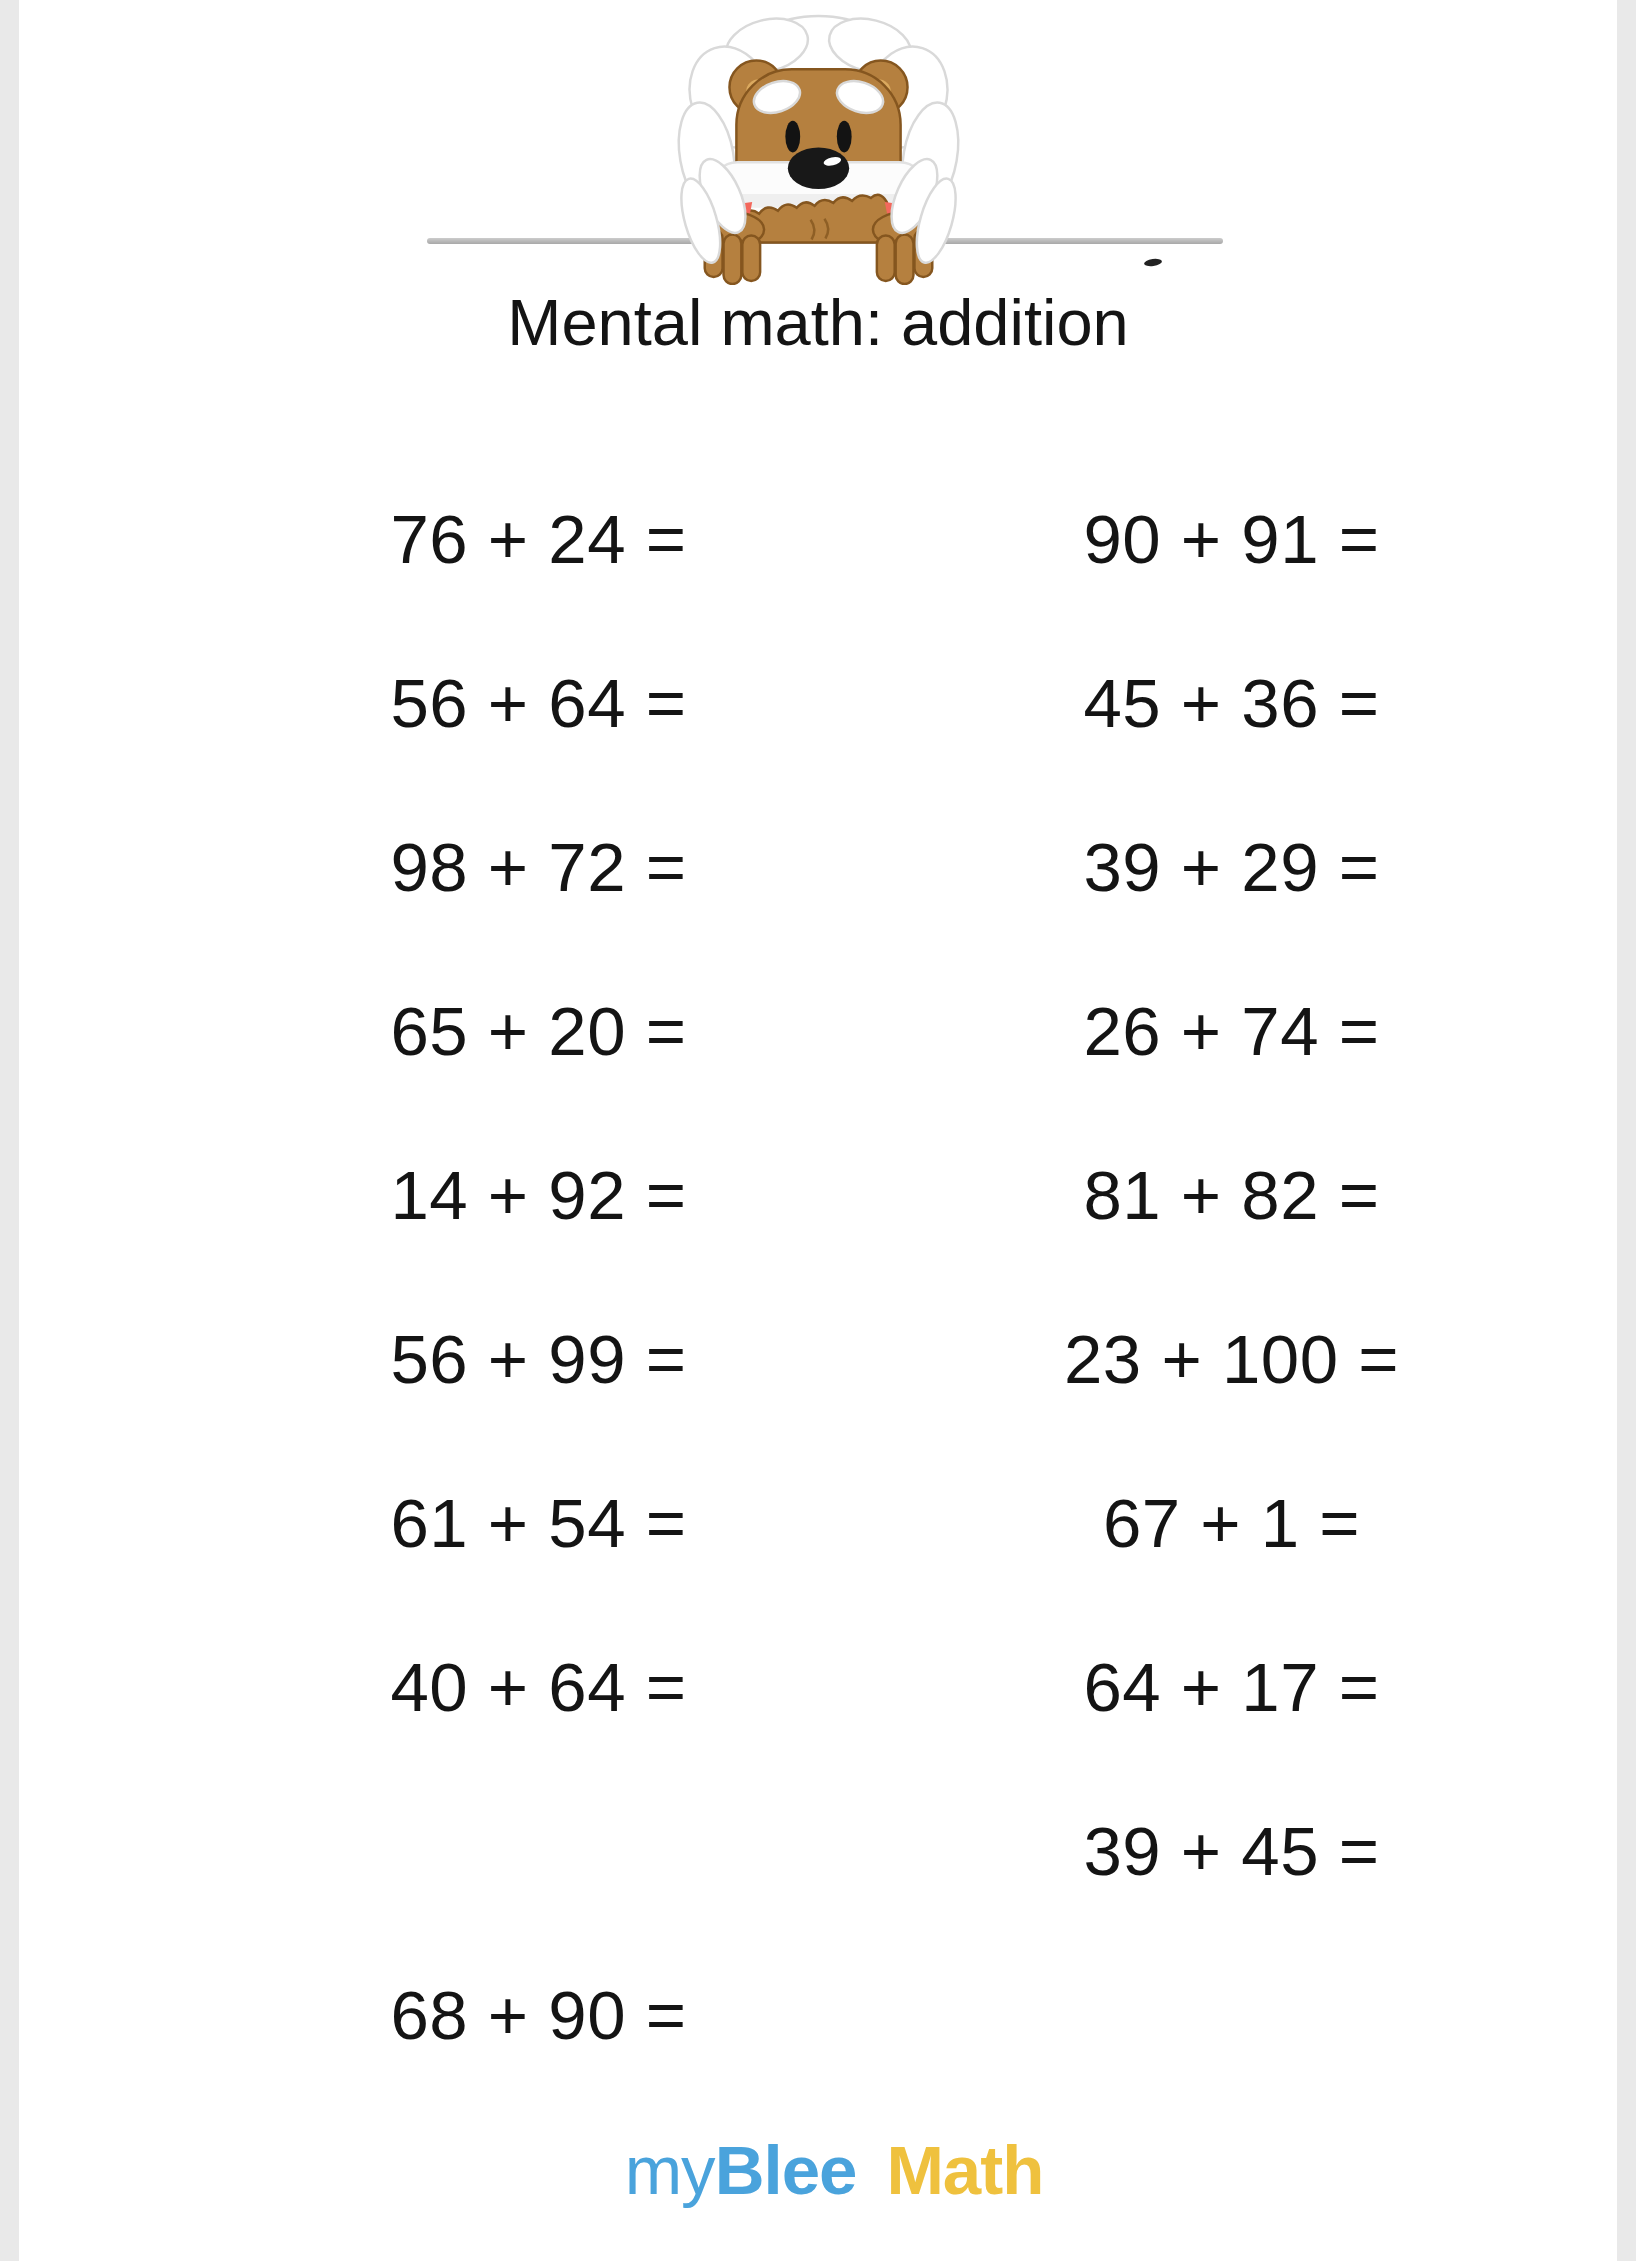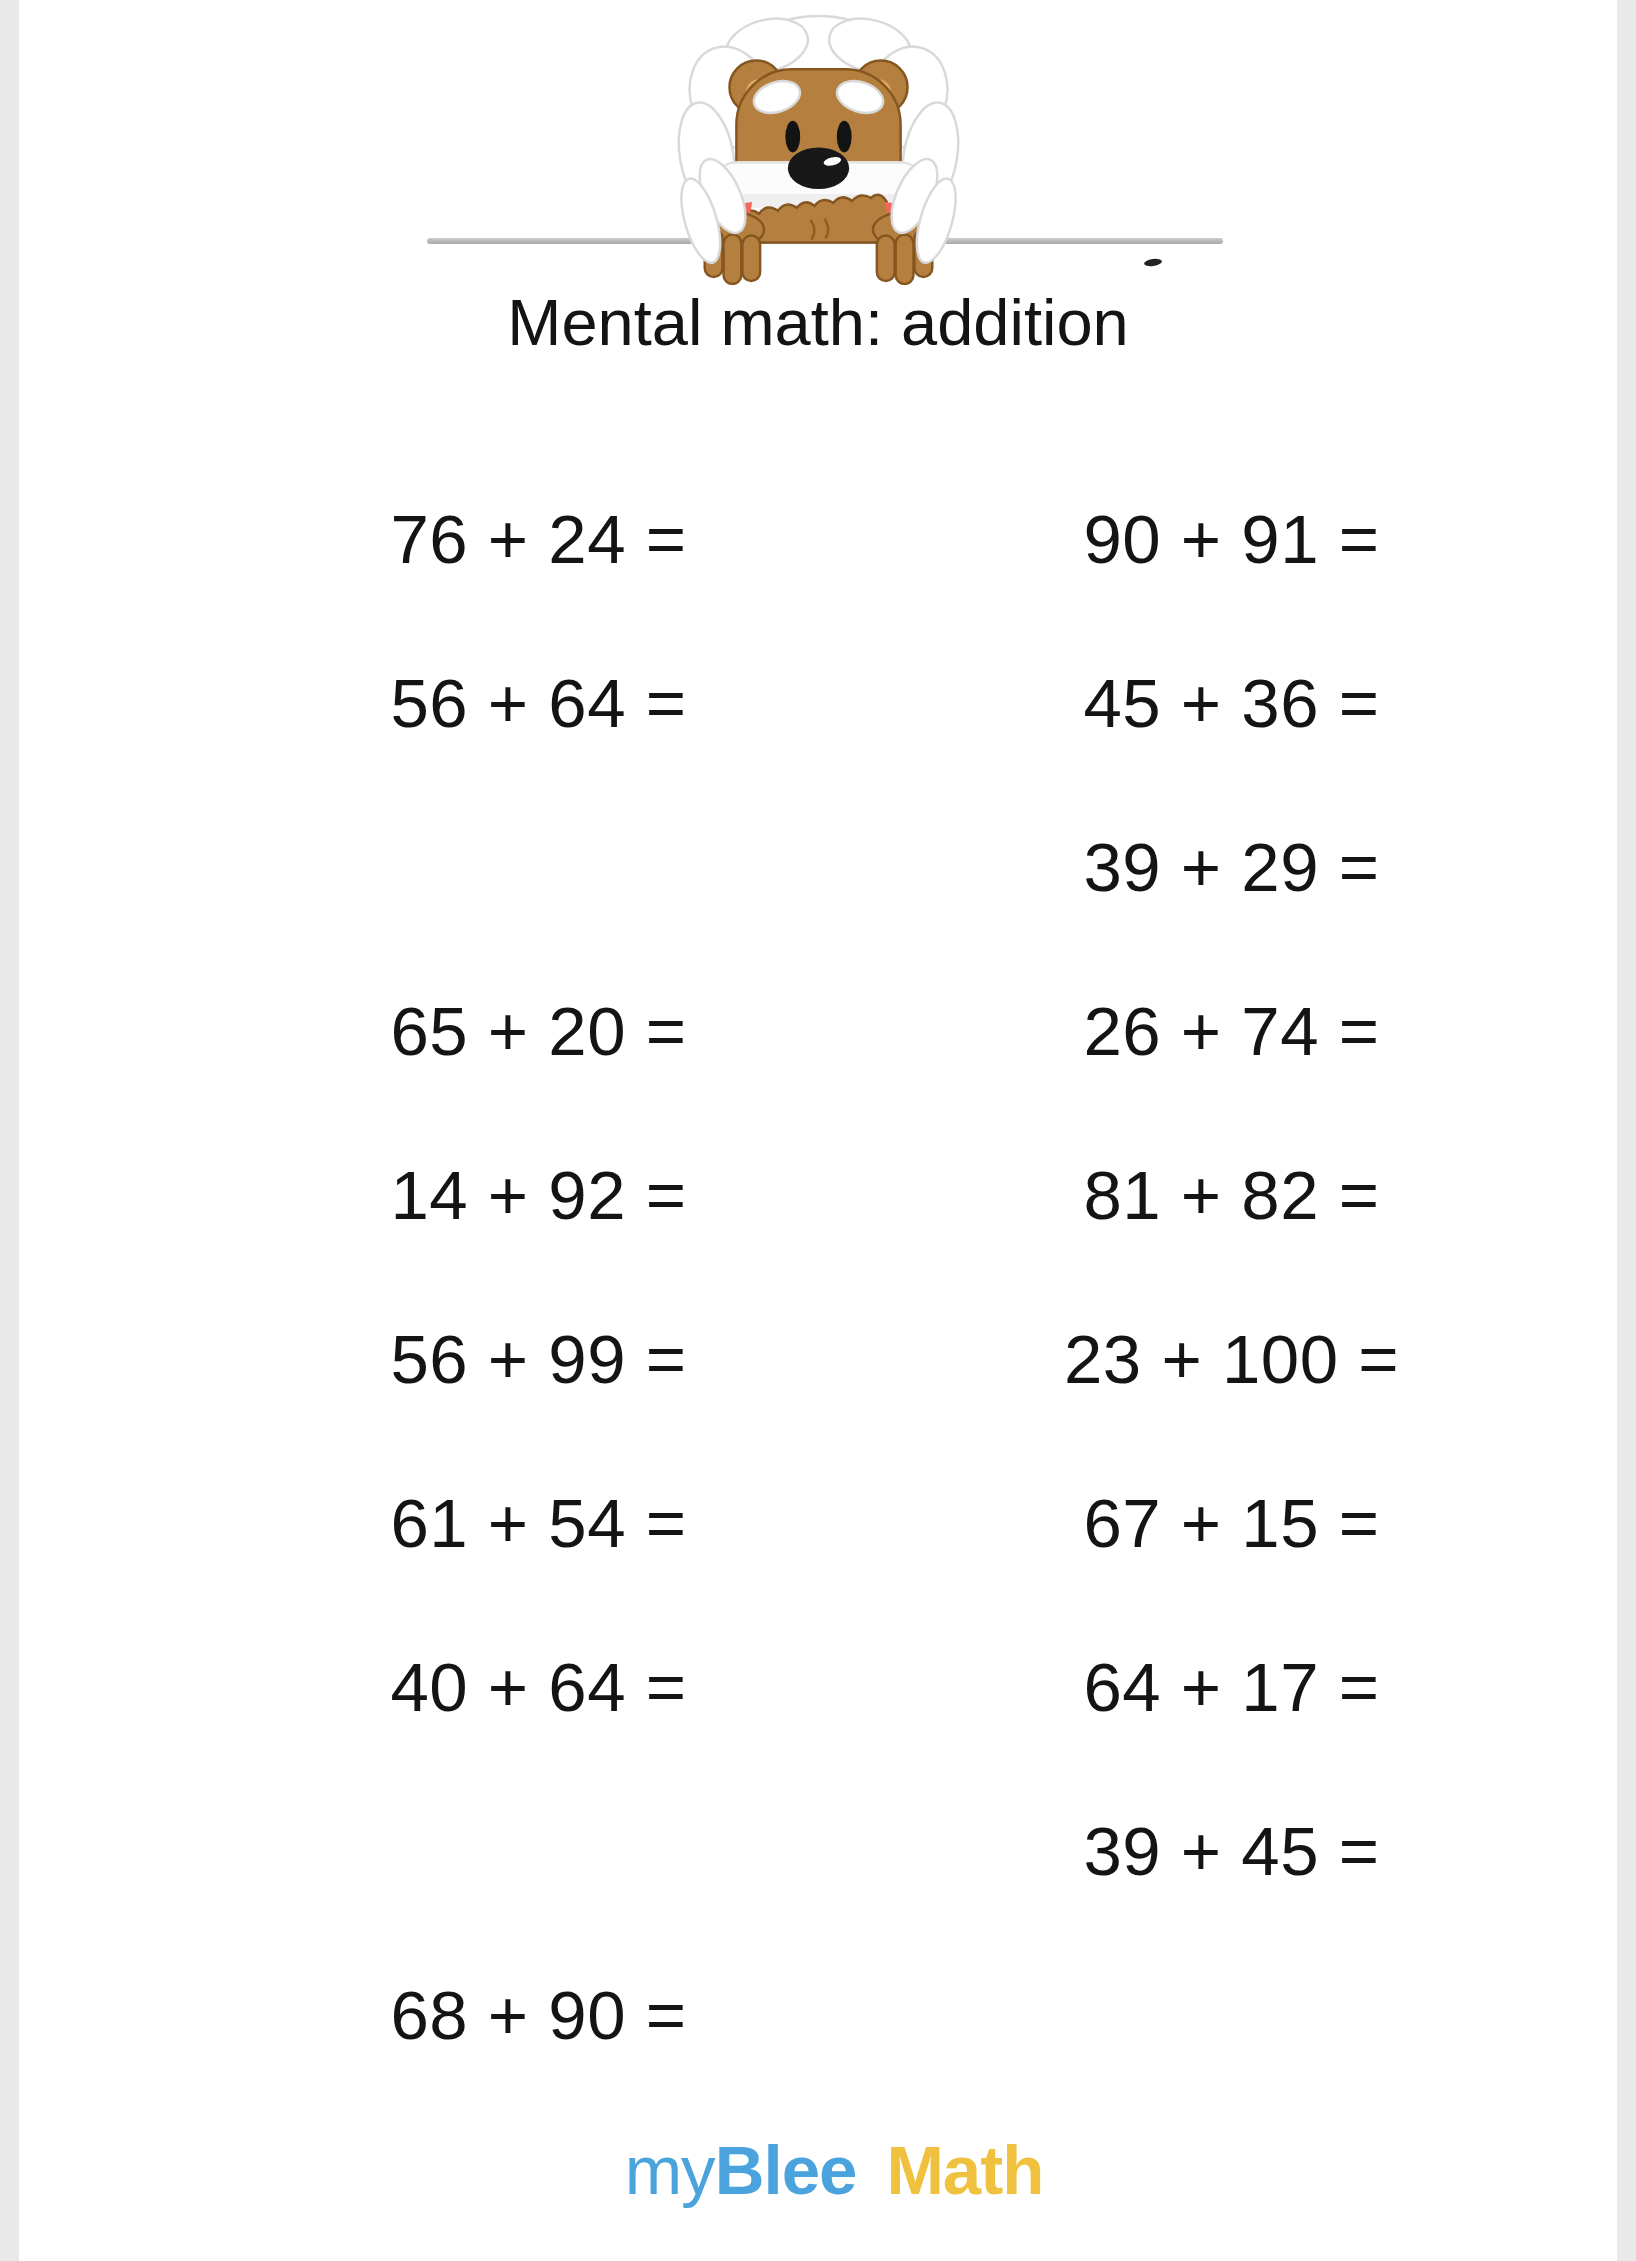--- a/index.html
+++ b/index.html
@@ -160,37 +160,38 @@
   <div class="problems" id="problems">
       <div class="prow">
         <div class="pcell left">76 + 24 =</div>
         <div class="pcell right">90 + 91 =</div>
       </div>
       <div class="prow">
         <div class="pcell left">56 + 64 =</div>
         <div class="pcell right">45 + 36 =</div>
       </div>
       <div class="prow">
+        <div class="pcell left">98 + 72 =</div>
         <div class="pcell right">39 + 29 =</div>
       </div>
       <div class="prow">
         <div class="pcell left">65 + 20 =</div>
         <div class="pcell right">26 + 74 =</div>
       </div>
       <div class="prow">
         <div class="pcell left">14 + 92 =</div>
         <div class="pcell right">81 + 82 =</div>
       </div>
       <div class="prow">
         <div class="pcell left">56 + 99 =</div>
         <div class="pcell right">23 + 100 =</div>
       </div>
       <div class="prow">
         <div class="pcell left">61 + 54 =</div>
-        <div class="pcell right">67 + 15 =</div>
+        <div class="pcell right">67 + 1 =</div>
       </div>
       <div class="prow">
         <div class="pcell left">40 + 64 =</div>
         <div class="pcell right">64 + 17 =</div>
       </div>
       <div class="prow">
         <div class="pcell right">39 + 45 =</div>
       </div>
       <div class="prow">
         <div class="pcell left">68 + 90 =</div>

